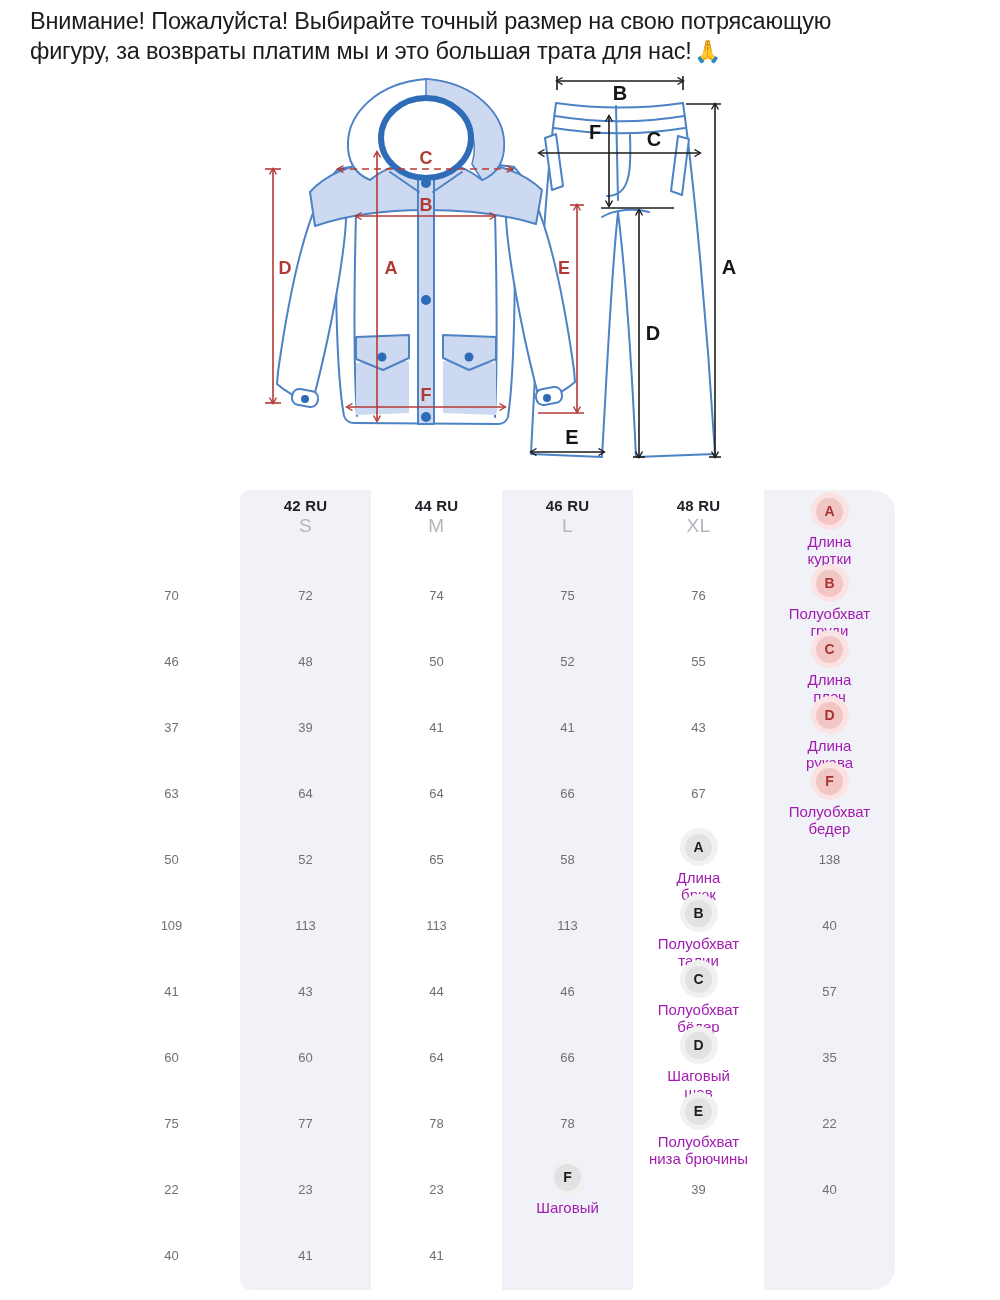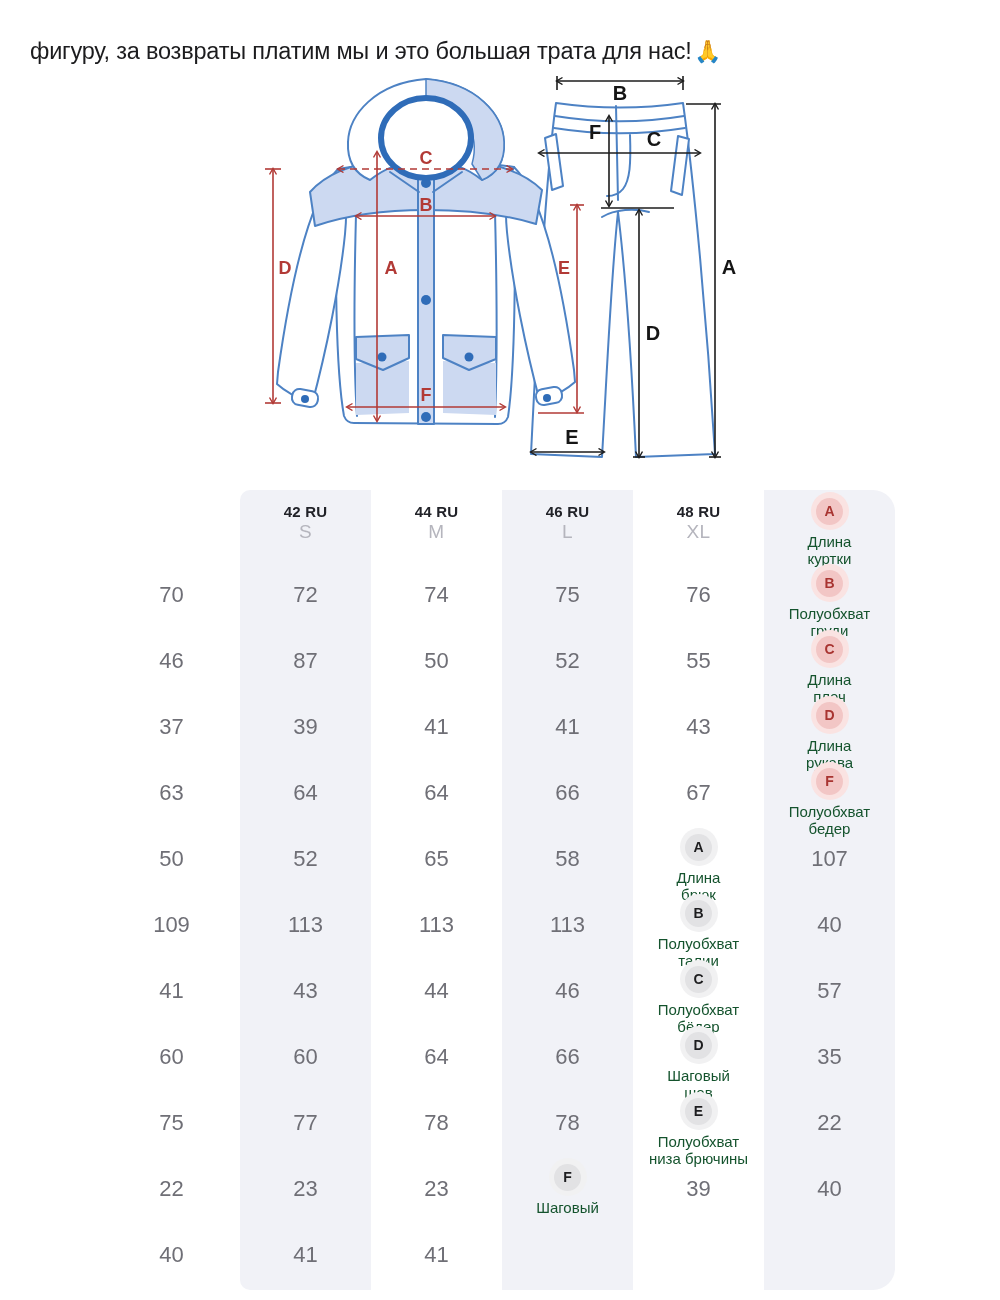--- a/index.html
+++ b/index.html
@@ -13,43 +13,43 @@
   .diagram{position:absolute;left:250px;top:72px;width:500px;height:412px;}
 
   .strip{position:absolute;top:490px;height:800px;width:131px;z-index:0;}
   .strip.s1{left:240px;border-radius:10px 0 0 10px;}
   .strip.s2{left:502px;}
   .strip.s3{left:764px;border-radius:0 22px 22px 0;}
 
   .size-table{position:absolute;left:103px;top:490px;z-index:1;
               display:grid;grid-template-columns:137px repeat(5,131px);
               grid-template-rows:72px repeat(11,66px);}
-  .th{display:flex;flex-direction:column;align-items:center;padding-top:13px;}
+  .th{display:flex;flex-direction:column;align-items:center;padding-top:7px;}
   .th .ru{font-size:15px;font-weight:bold;color:#212228;letter-spacing:.2px;}
   .th .intl{font-size:19px;color:#b5b5bd;margin-top:1px;letter-spacing:.5px;}
   .labelcell{display:flex;flex-direction:column;align-items:center;padding-top:2px;overflow:visible;}
   .badge{width:38px;height:38px;border-radius:50%;flex:0 0 auto;
          display:flex;align-items:center;justify-content:center;}
   .badge .inner{width:27px;height:27px;border-radius:50%;
          display:flex;align-items:center;justify-content:center;
          font-weight:bold;font-size:14px;}
   .badge.red{background:#fae3e2;}
   .badge.red .inner{background:#f2c6c5;color:#a83431;}
   .badge.gray{background:#f1f1f2;}
   .badge.gray .inner{background:#e2e2e4;color:#1d1d1f;}
-  .rowlabel{font-size:15px;color:#14532d;text-align:center;line-height:17px;
+  .rowlabel{font-size:15px;color:#a21caf;text-align:center;line-height:17px;
             margin-top:3px;white-space:pre-line;}
   .val{display:flex;align-items:center;justify-content:center;
-       font-size:22px;color:#6f6f76;}
+       font-size:13px;color:#6f6f76;}
 </style>
 </head>
 <body>
 
 <div class="notice">
-  <br>
+  <span>Внимание! Пожалуйста! Выбирайте точный размер на свою потрясающую</span><br>
   <span>фигуру, за возвраты платим мы и это большая трата для нас!</span><span class="emoji">🙏</span>
 </div>
 
 <div class="diagram">
 <svg width="500" height="412" viewBox="0 0 500 412">
   <defs>
     <marker id="arR" markerWidth="9" markerHeight="9" refX="6.5" refY="4" orient="auto-start-reverse" markerUnits="userSpaceOnUse">
       <path d="M1,0.5 L7,4 L1,7.5" fill="none" stroke="#b23a36" stroke-width="1.4"></path>
     </marker>
     <marker id="arK" markerWidth="9" markerHeight="9" refX="6.5" refY="4" orient="auto-start-reverse" markerUnits="userSpaceOnUse">
@@ -175,21 +175,21 @@
     <div class="val">75</div>
     <div class="val">76</div>
     <div class="labelcell">
       <div class="badge red">
         <div class="inner">B</div>
       </div>
       <div class="rowlabel">Полуобхват
 груди</div>
     </div>
     <div class="val">46</div>
-    <div class="val">87</div>
+    <div class="val">48</div>
     <div class="val">50</div>
     <div class="val">52</div>
     <div class="val">55</div>
     <div class="labelcell">
       <div class="badge red">
         <div class="inner">C</div>
       </div>
       <div class="rowlabel">Длина
 плеч</div>
     </div>
@@ -221,21 +221,21 @@
     <div class="val">52</div>
     <div class="val">65</div>
     <div class="val">58</div>
     <div class="labelcell">
       <div class="badge gray">
         <div class="inner">A</div>
       </div>
       <div class="rowlabel">Длина
 брюк</div>
     </div>
-    <div class="val">107</div>
+    <div class="val">138</div>
     <div class="val">109</div>
     <div class="val">113</div>
     <div class="val">113</div>
     <div class="val">113</div>
     <div class="labelcell">
       <div class="badge gray">
         <div class="inner">B</div>
       </div>
       <div class="rowlabel">Полуобхват
 талии</div>

